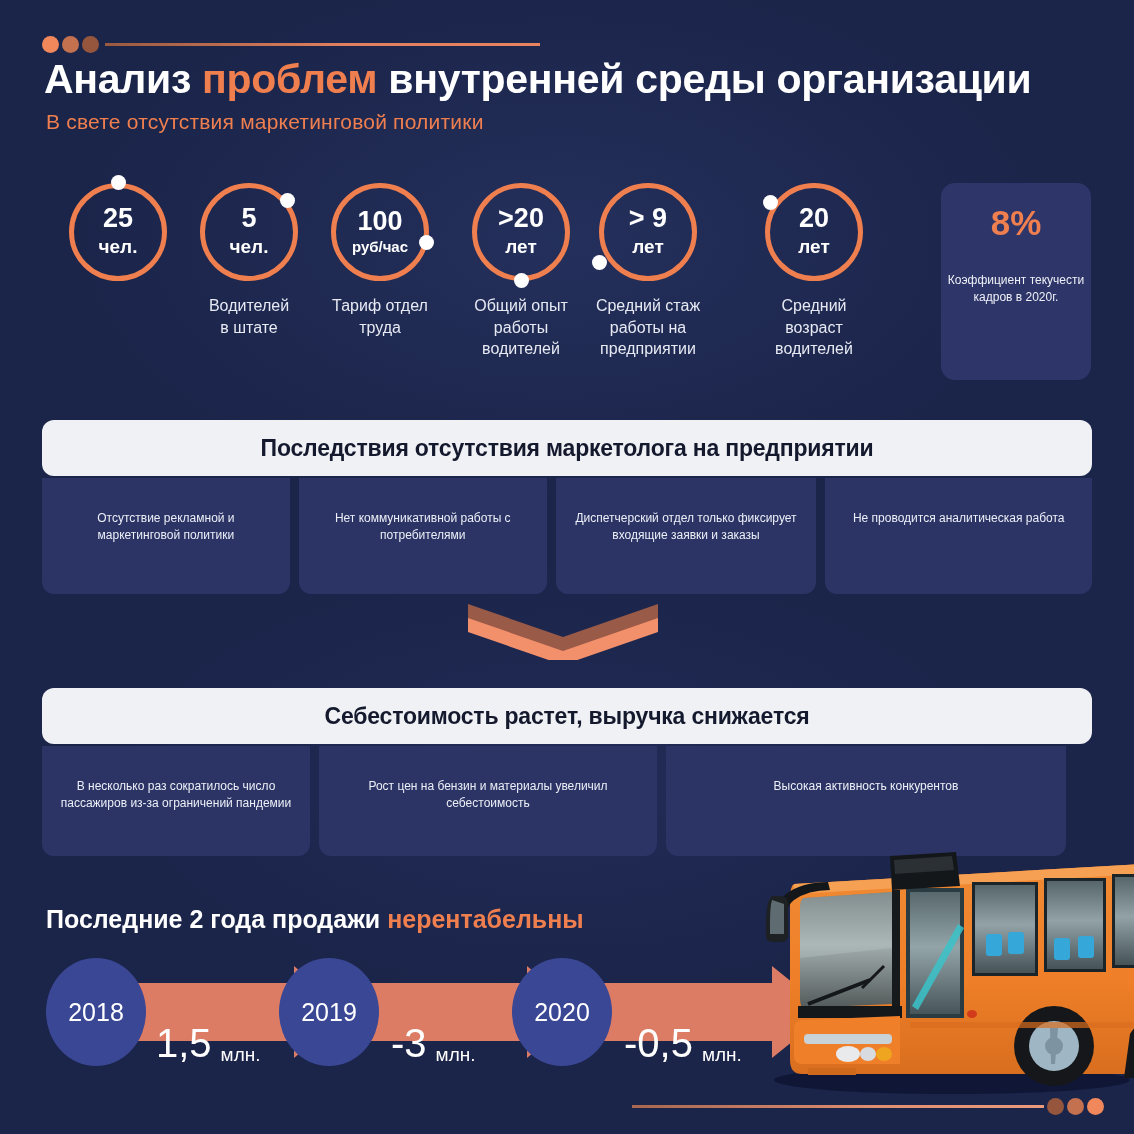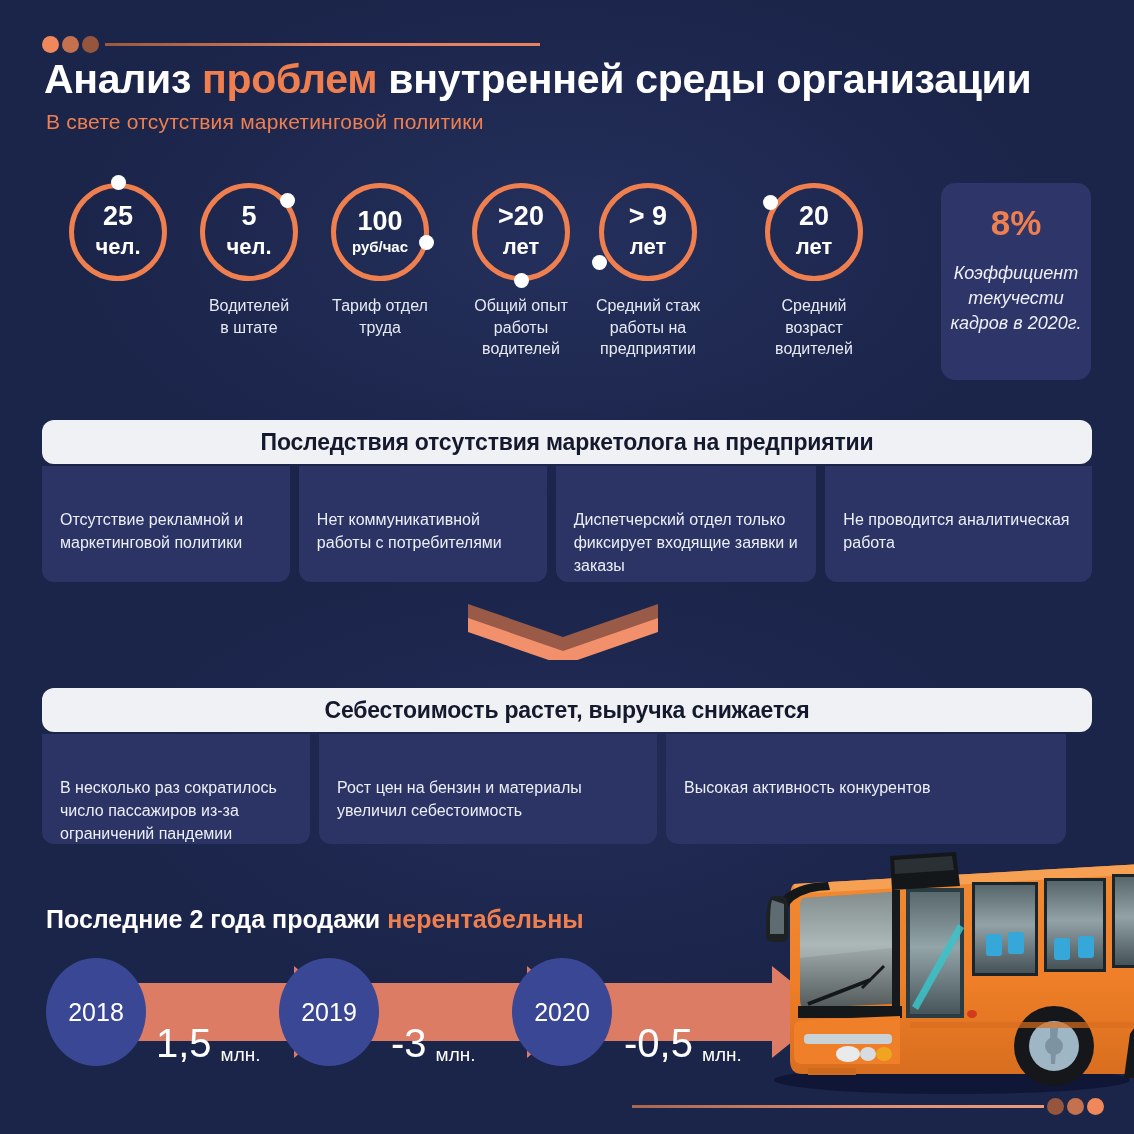--- a/index.html
+++ b/index.html
@@ -34,38 +34,38 @@
       letter-spacing:0.2px; white-space:nowrap; }
 
   
   .stats{ position:absolute; left:42px; top:183px; width:1050px; height:200px; }
   .stat{ position:absolute; top:0; width:152px; text-align:center; }
   .ring-wrap{ position:relative; width:98px; height:98px; margin:0 auto; }
   .ring{ position:absolute; inset:0; border-radius:50%; border:5px solid #ef7f4f; }
   .ring-inner{ position:absolute; inset:0; display:flex; flex-direction:column;
       align-items:center; justify-content:center; }
   .ring-val{ font-size:27px; font-weight:bold; line-height:1; color:#ffffff; }
-  .ring-unit{ font-size:22px; font-weight:bold; line-height:1.25; color:#ffffff; margin-top:3px; }
+  .ring-unit{ font-size:19px; font-weight:bold; line-height:1.25; color:#ffffff; margin-top:3px; }
   .ring-unit.sm{ font-size:15px; }
   .knob{ position:absolute; width:15px; height:15px; border-radius:50%; background:#ffffff; }
   .stat-lbl{ margin-top:14px; font-size:16px; line-height:1.35; color:#e7eaf3; }
 
   .panel8{ position:absolute; left:941px; top:183px; width:150px; height:197px;
       background:#2d3569; border-radius:14px; text-align:center; padding-top:22px; }
   .panel8 .big{ font-size:35px; font-weight:bold; color:#ef7f4f; line-height:1; }
-  .panel8 .cap{ margin-top:21px; font-size:18px; line-height:1.4; color:#eef0f6;font-style:italic; }
+  .panel8 .cap{ margin-top:32px; font-size:12px; line-height:1.4; color:#eef0f6; }
 
   
   .section{ position:absolute; left:42px; width:1050px; }
-  .sec-head{ background:#f0f1f5; color:#14192e; border-radius:12px; height:44px;
+  .sec-head{ background:#f0f1f5; color:#14192e; border-radius:12px; height:56px;
       display:flex; align-items:center; justify-content:center;
       font-size:23px; font-weight:bold; letter-spacing:-0.2px; }
   .cards{ display:flex; gap:9px; margin-top:2px; }
-  .card{ background:#2b3465; border-radius:0 0 12px 12px; padding:42px 18px 20px 18px;
-      font-size:16px; line-height:1.45; color:#eceff7; }
+  .card{ background:#2b3465; border-radius:0 0 12px 12px; padding:32px 18px 20px 18px;
+      font-size:12px; line-height:1.45; color:#eceff7;text-align:center; }
 
   #sec1{ top:420px; }
   #sec1 .card:nth-child(1){ width:250px; }
   #sec1 .card:nth-child(2){ width:250px; }
   #sec1 .card:nth-child(3){ width:263px; }
   #sec1 .card:nth-child(4){ width:269px; }
   #sec1 .cards .card{ height:116px; }
 
   #sec2{ top:688px; }
   #sec2 .card:nth-child(1){ width:268px; }

